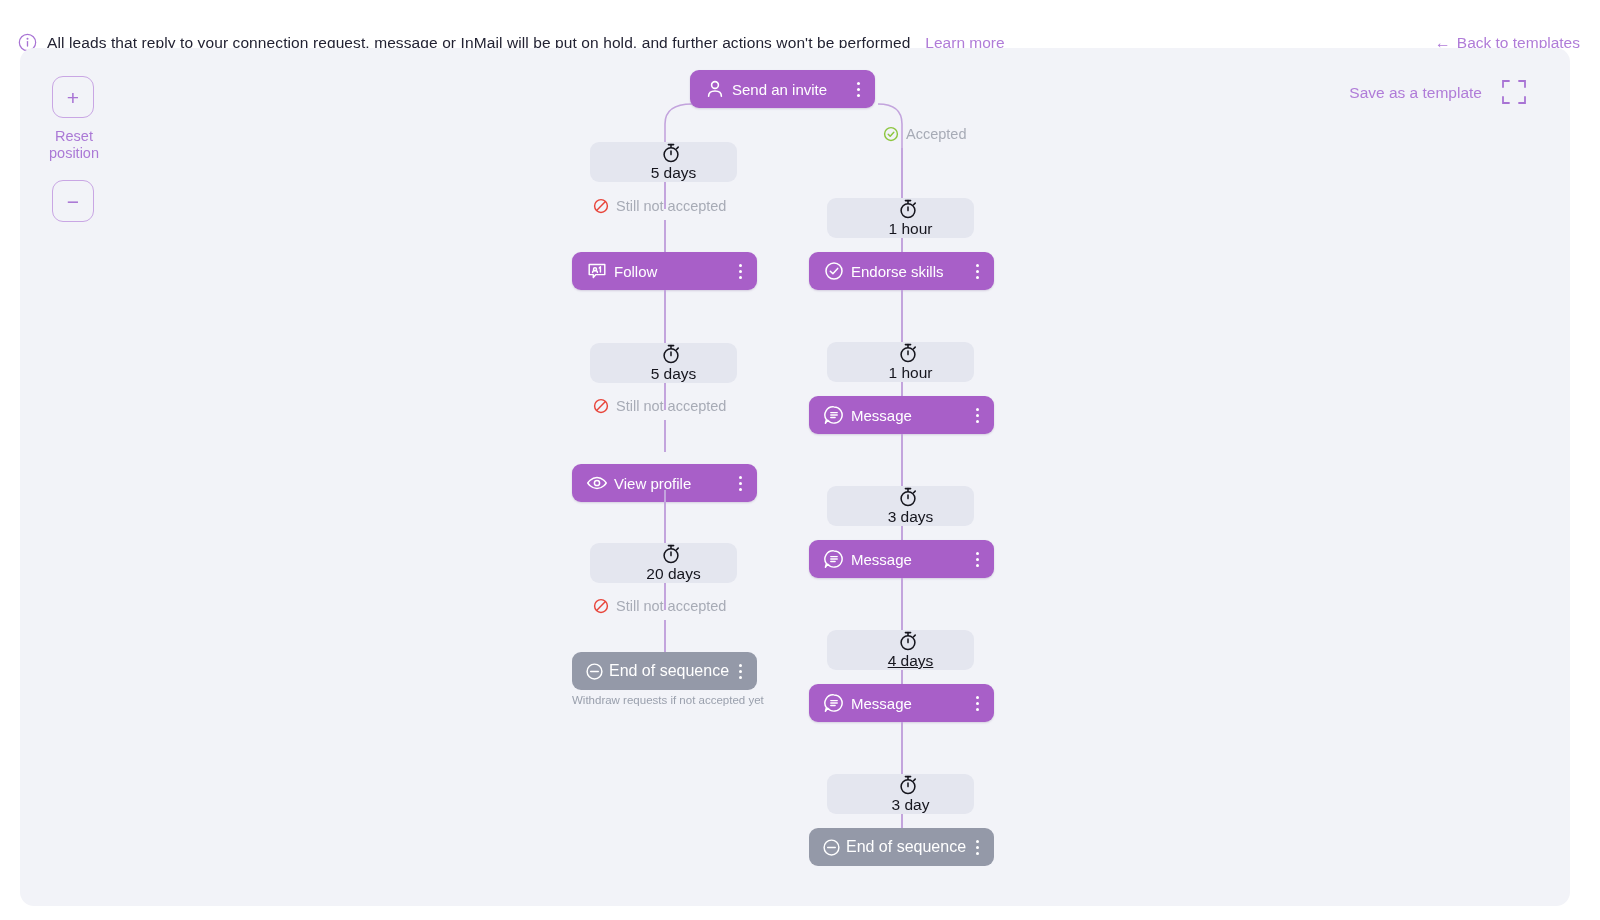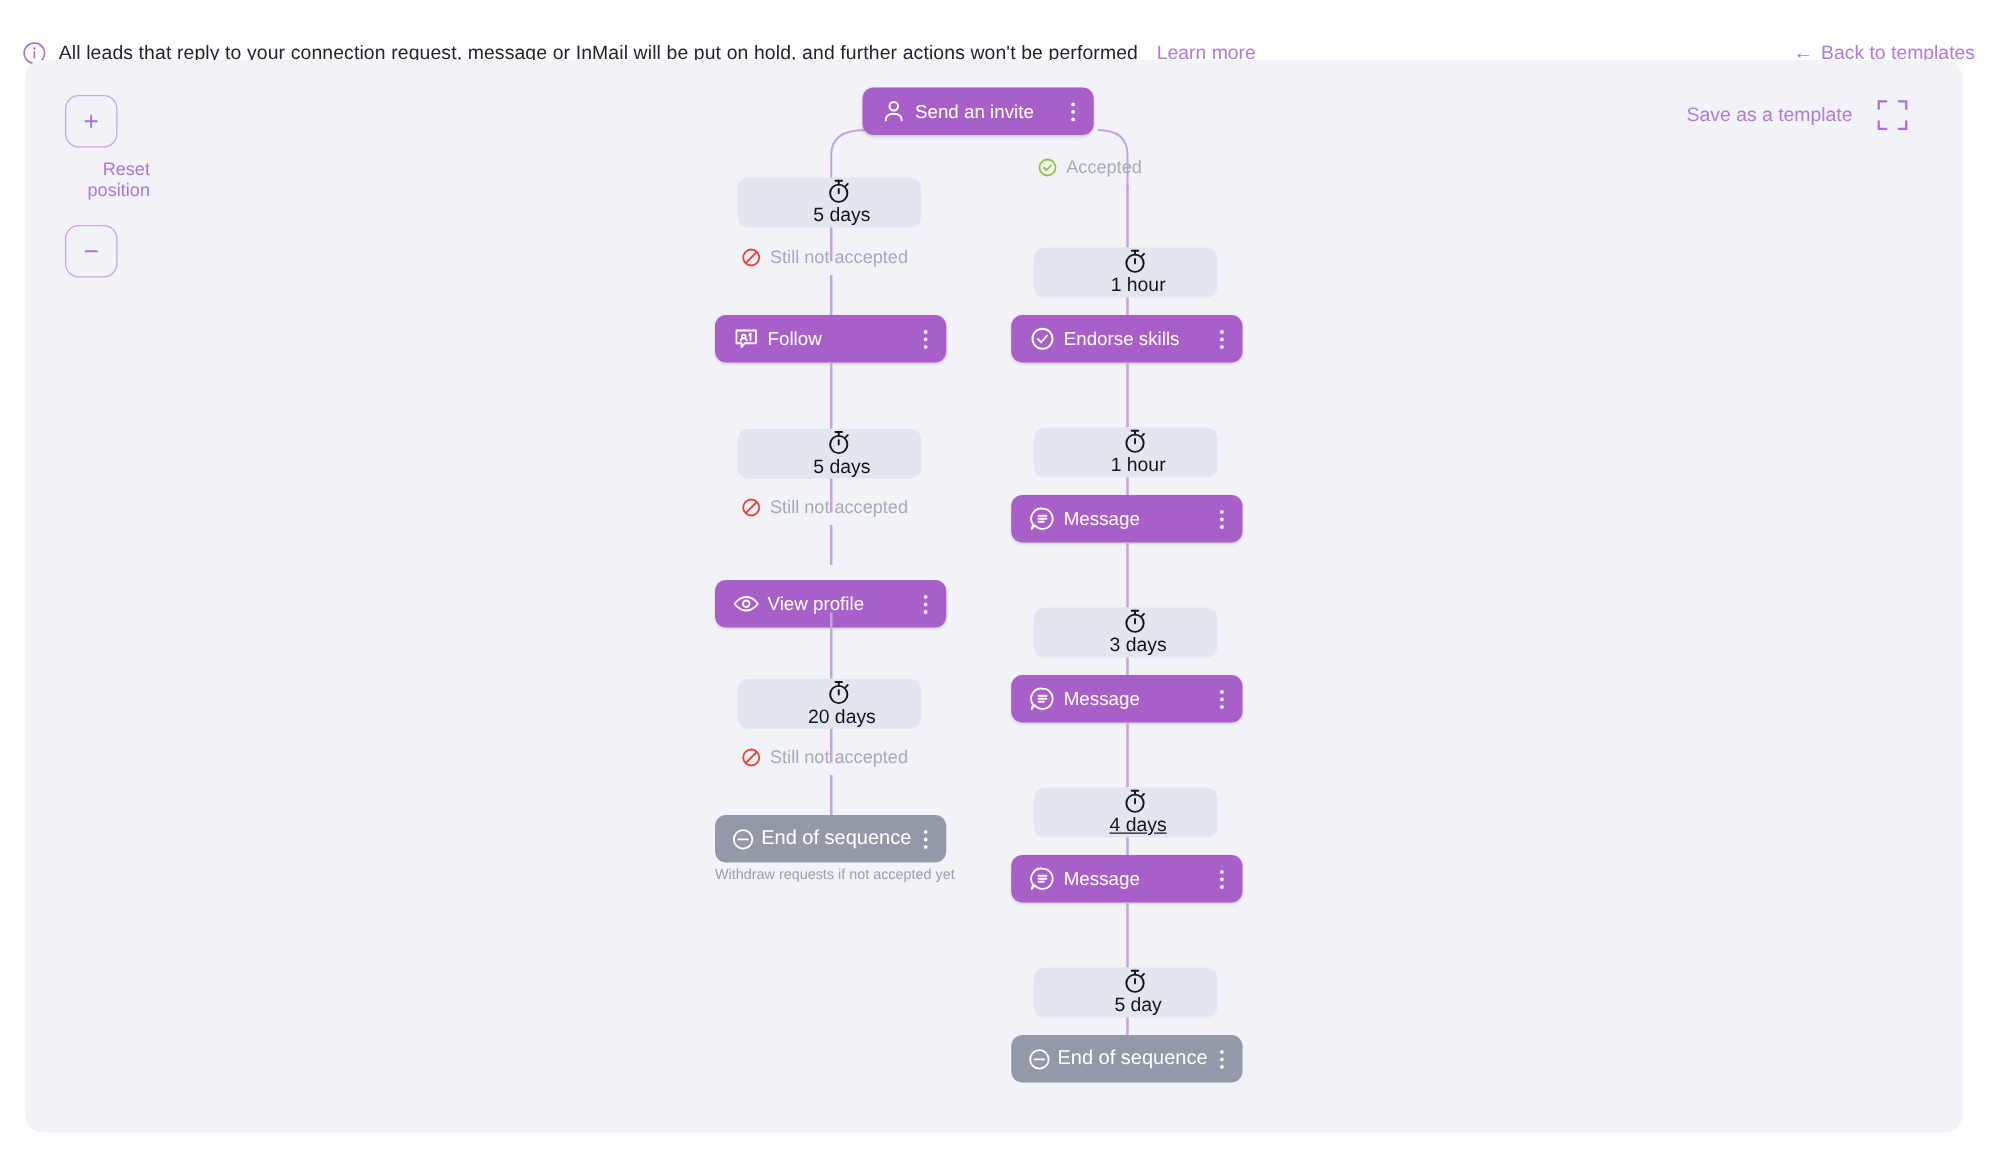--- a/index.html
+++ b/index.html
@@ -66,21 +66,21 @@
     font-size: 21px; line-height: 1;
     cursor: pointer;
     user-select: none;
   }
   #zoom-in  { left: 32px; top: 28px; }
   #zoom-out { left: 32px; top: 132px; }
   .reset-label {
     position: absolute;
     left: 8px; top: 80px;
     width: 92px;
-    text-align: right;
+    text-align: center;
     font-size: 14.5px;
     line-height: 17px;
     color: #ab79d6;
     cursor: pointer;
   }
 
   .save-template {
     position: absolute;
     right: 88px; top: 36px;
     font-size: 15.5px;
@@ -398,21 +398,21 @@
       </span>
       <span class="node-label">End of sequence</span>
       <span class="dots">
           <i></i>
           <i></i>
           <i></i>
         </span>
     </div>
     <div class="node-caption" style="left:552px; top:646px; width:185px;">Withdraw requests if not accepted yet</div>
 
-    <div class="branch-label" style="left:810px; top:78px;">
+    <div class="branch-label" style="left:863px; top:78px;">
       <span>
         <svg width="16" height="16" viewBox="0 0 16 16" fill="none" stroke="#8dc63f" stroke-width="1.45">
           <circle cx="8" cy="8" r="6.4"></circle>
           <path d="M5.2 8.2l2 2 3.6-4" stroke-linecap="round" stroke-linejoin="round"></path>
         </svg>
       </span>
       <span>Accepted</span>
     </div>
     <div class="conn" style="left:881px; top:100px; height:50px;"></div>
 
@@ -553,21 +553,21 @@
     <div class="node delay" style="left:807px; top:726px; width:147px;">
       <span class="node-icon">
         <svg viewBox="0 0 22 22" fill="none" stroke="#15151d" stroke-width="1.55" stroke-linecap="round">
           <circle cx="11" cy="12.6" r="6.9"></circle>
           <path d="M11 9.1v3.5"></path>
             <path d="M8.4 2.6h5.2"></path>
             <path d="M11 2.6v2.9"></path>
           <path d="M16.6 6.7l1.6-1.6"></path>
         </svg>
       </span>
-      <span class="node-label">5 day</span>
+      <span class="node-label">3 day</span>
     </div>
 
     <div class="conn" style="left:881px; top:766px; height:14px;"></div>
 
     <div class="node end" style="left:789px; top:780px; width:185px;">
       <span class="node-icon">
         <svg viewBox="0 0 21 21" fill="none" stroke="#ffffff" stroke-width="1.45">
           <circle cx="10.5" cy="10.5" r="7.4"></circle>
             <path d="M6.7 10.5h7.6" stroke-linecap="round"></path>
         </svg>

